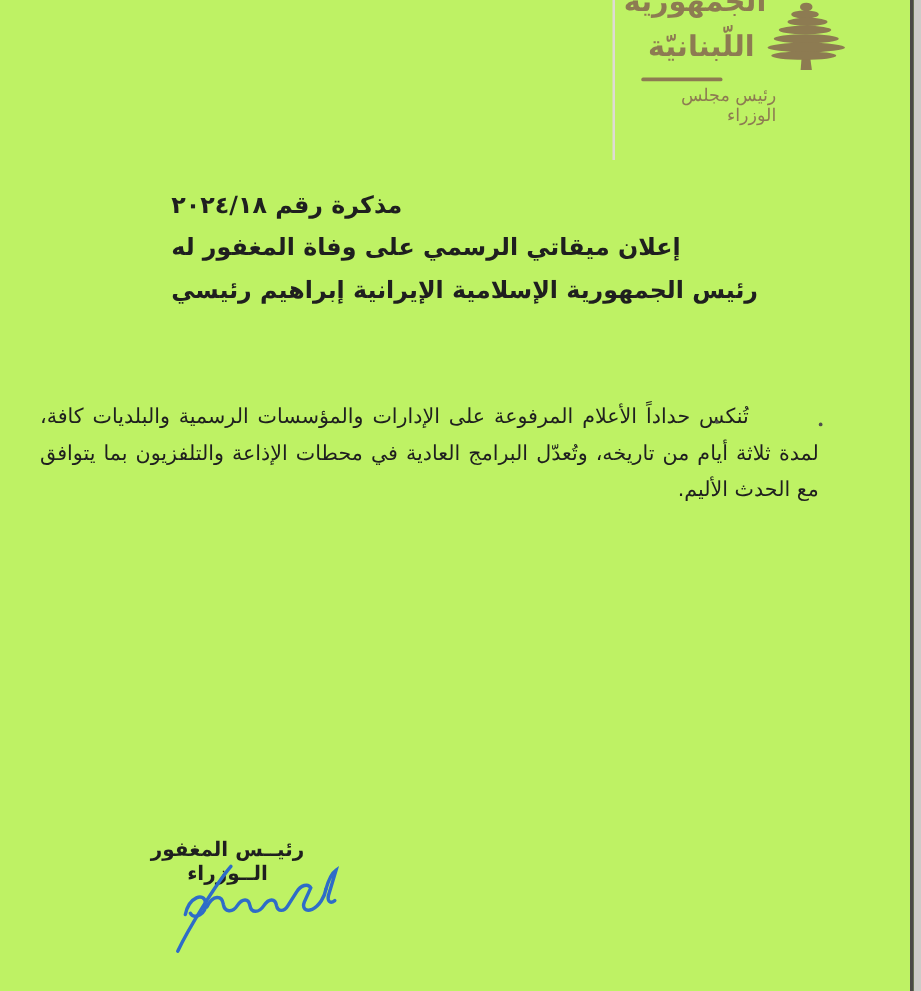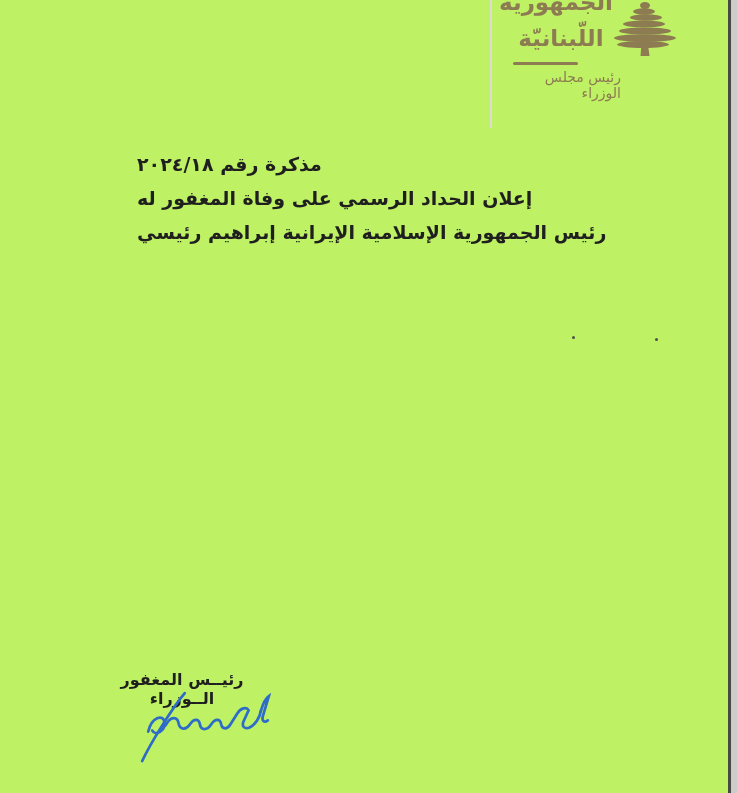--- a/index.html
+++ b/index.html
@@ -75,25 +75,26 @@
       <ellipse cx="31" cy="43.5" rx="26" ry="3.4"></ellipse>
     </g>
   </svg>
 
   <div class="letterhead-divider"></div>
 
   <div class="office-title">رئيس مجلس الوزراء</div>
 
   <div class="memo-title">
     <div>مذكرة رقم ٢٠٢٤/١٨</div>
-    <div>إعلان الحداد الرسمي على وفاة المغفور له</div>
+    <div>إعلان ميقاتي الرسمي على وفاة المغفور له</div>
     <div>رئيس الجمهورية الإسلامية الإيرانية إبراهيم رئيسي</div>
   </div>
 
   <div class="body-text">
+    <p>تُنكس حداداً الأعلام المرفوعة على الإدارات والمؤسسات الرسمية والبلديات كافة، لمدة ثلاثة أيام من تاريخه، وتُعدّل البرامج العادية في محطات الإذاعة والتلفزيون بما يتوافق مع الحدث الأليم.</p>
   </div>
 
 
   <div class="sig-title">رئيــس المغفور الــوزراء</div>
 
   <svg class="sig-scribble" viewBox="0 0 150 75" xmlns="http://www.w3.org/2000/svg" aria-hidden="true">
     <g fill="none" stroke="#2e6cc8" stroke-width="2.7" stroke-linecap="round">
       <path d="M14 73 C22 56 44 20 56 6"></path>
       <path d="M20 44 C23 30 35 26 36 35 C37 43 27 49 24 43
                M37 38 C42 28 49 29 50 36 C51 42 57 43 61 37

